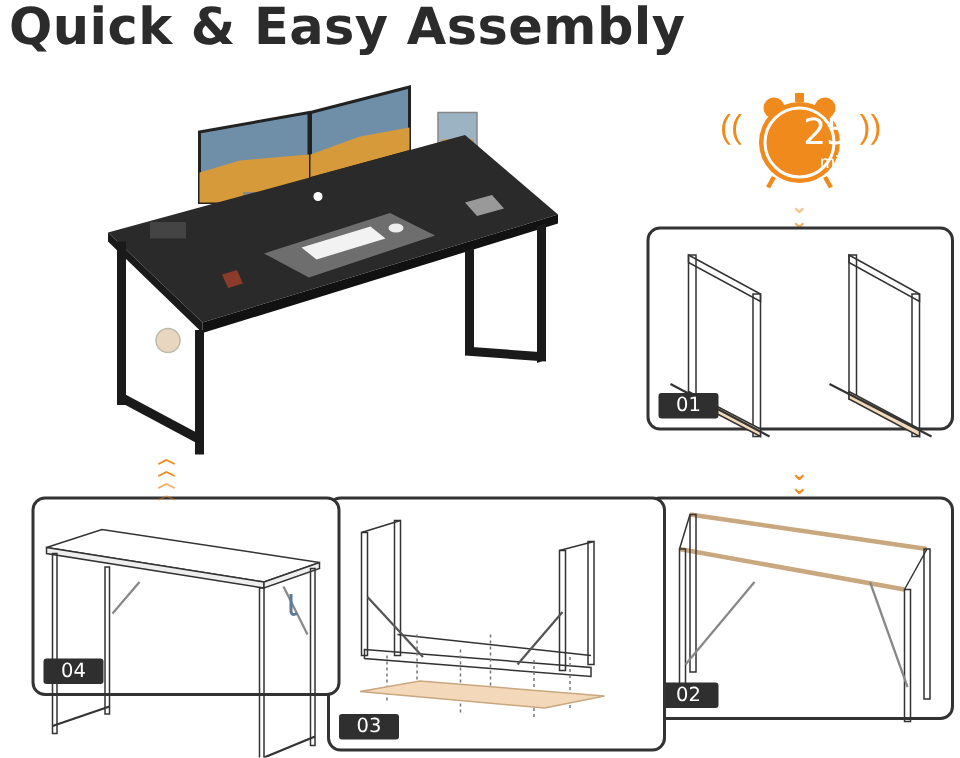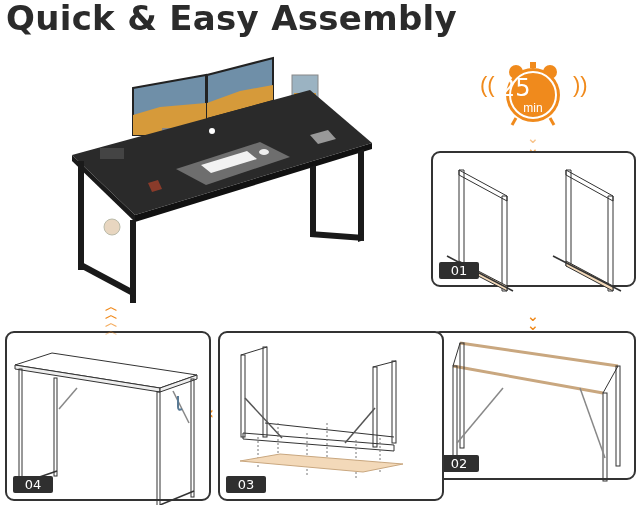--- a/index.html
+++ b/index.html
@@ -55,22 +55,22 @@
 <div style="position:absolute;left:500px;top:62px;width:66px;height:66px;">
   <svg width="66" height="66">
     <circle cx="16" cy="10" r="7" fill="#f08a1c"></circle>
     <circle cx="50" cy="10" r="7" fill="#f08a1c"></circle>
     <rect x="30" y="0" width="6" height="6" fill="#f08a1c"></rect>
     <circle cx="33" cy="33" r="27" fill="#f08a1c"></circle>
     <circle cx="33" cy="33" r="23" fill="none" stroke="#fff" stroke-width="2"></circle>
     <line x1="16" y1="56" x2="12" y2="63" stroke="#f08a1c" stroke-width="3"></line>
     <line x1="50" y1="56" x2="54" y2="63" stroke="#f08a1c" stroke-width="3"></line>
   </svg>
-  <div style="position:absolute;left:0;top:12px;width:66px;text-align:left;color:#fff;font-size:24px;font-family:'DejaVu Sans',sans-serif;">25</div>
-  <div style="position:absolute;left:0;top:39px;width:66px;text-align:center;color:#fff;font-size:12px;">min</div>
+  <div style="position:absolute;left:0;top:12px;width:66px;text-align:right;color:#fff;font-size:24px;font-family:'DejaVu Sans',sans-serif;">25</div>
+  <div style="position:absolute;left:0;top:39px;width:66px;text-align:right;color:#fff;font-size:12px;">min</div>
 </div>
 <div style="position:absolute;left:480px;top:72px;color:#f08a1c;font-size:22px;">((</div>
 <div style="position:absolute;left:573px;top:72px;color:#f08a1c;font-size:22px;">))</div>
 
 <div class="chev" style="left:527px;top:134px;font-size:14px;line-height:9px;opacity:.5;">⌄</div>
 <div class="chev" style="left:527px;top:144px;font-size:14px;line-height:9px;opacity:.7;">⌄</div>
 <div class="chev" style="left:527px;top:154px;font-size:14px;line-height:9px;">⌄</div>
 <div class="chev" style="left:527px;top:164px;font-size:14px;line-height:9px;">⌄</div>
 
 <div class="panel" style="left:431px;top:151px;width:205px;height:136px;">
@@ -130,21 +130,21 @@
       <line x1="136" y1="107" x2="136" y2="145"></line>
       <line x1="160" y1="105" x2="160" y2="140"></line>
     </g>
     <polygon points="20,128 60,121 183,131 143,139" fill="#f3d9b9" stroke="#c9a77f"></polygon>
   </svg>
   <div class="badge">03</div>
 </div>
 
 <div class="chev" style="left:203px;top:403px;font-size:17px;">«</div>
 
-<div class="panel" style="left:5px;top:331px;width:206px;height:170px;">
+<div class="panel" style="left:21px;top:331px;width:206px;height:133px;">
   <svg width="206" height="170">
     <polygon points="8,32 45,20 190,42 153,55" fill="#fff" stroke="#333"></polygon>
     <polygon points="8,32 153,55 153,59 8,36" fill="#eee" stroke="#333"></polygon>
     <polygon points="153,55 190,42 190,46 153,59" fill="#eee" stroke="#333"></polygon>
     <rect x="12" y="36" width="3" height="120" fill="none" stroke="#333"></rect>
     <rect x="47" y="45" width="3" height="98" fill="none" stroke="#333"></rect>
     <line x1="12" y1="151" x2="50" y2="138" stroke="#333" stroke-width="1.5"></line>
     <rect x="150" y="59" width="3" height="118" fill="none" stroke="#333"></rect>
     <rect x="184" y="46" width="3" height="118" fill="none" stroke="#333"></rect>
     <line x1="153" y1="172" x2="187" y2="158" stroke="#333" stroke-width="1.5"></line>

